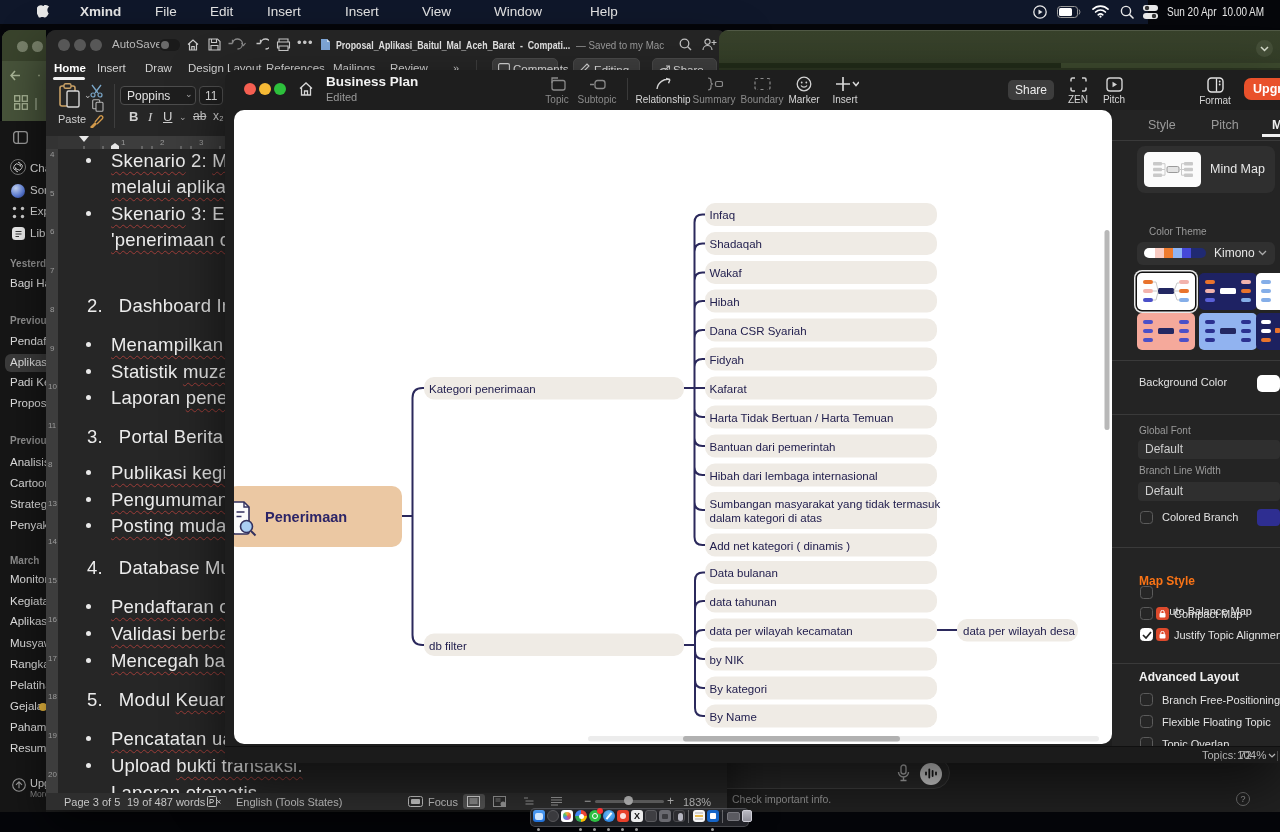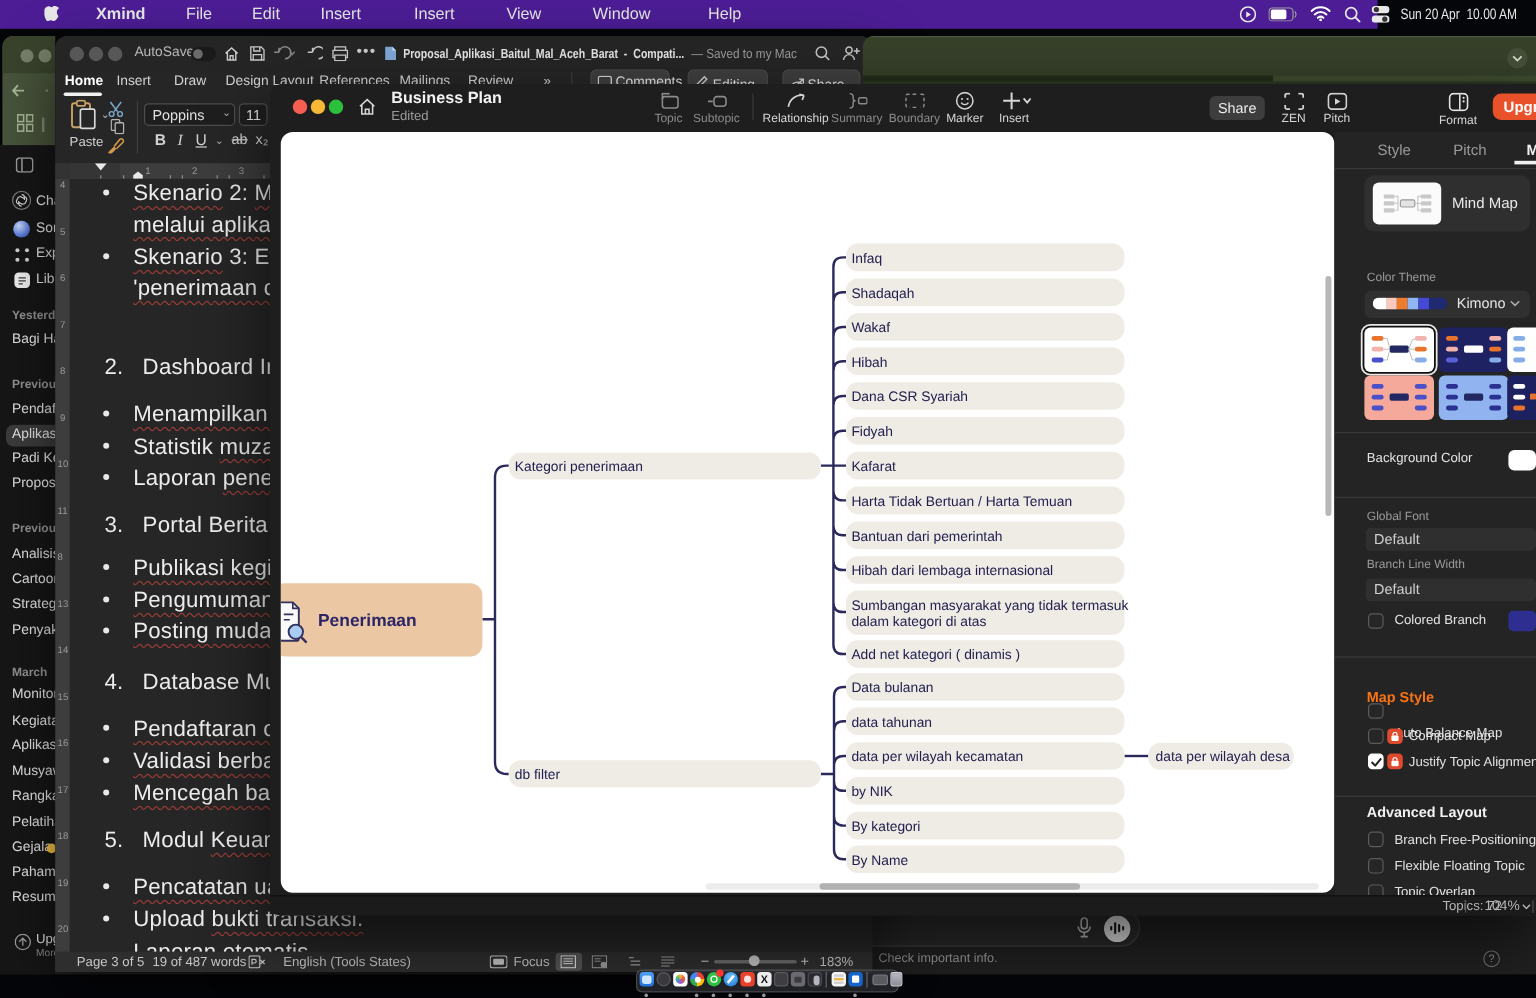--- a/index.html
+++ b/index.html
@@ -16,21 +16,21 @@
 .lock{position:absolute;width:13px;height:13px;border-radius:3.5px;background:#dd4a2c;color:#fff;font-size:8px;text-align:center;line-height:13px}
 .inp{position:absolute;height:19px;background:#2f2f2f;border-radius:4px;color:#cfcfcf;font-size:12px;line-height:19px;padding-left:7px}
 .div{position:absolute;height:1px;background:#3a3a3a}
 .xlab{position:absolute;font-size:10px;color:#8b8b8b;text-align:left;white-space:nowrap;transform:translateX(-50%)}
 .xlab2{position:absolute;font-size:10px;color:#d6d6d6;text-align:center;white-space:nowrap;transform:translateX(-50%)}
 .mi{position:absolute;color:#e6e6e6;font-size:13.5px;white-space:nowrap}
 .rn{position:absolute;color:#9a9a9a;font-size:8px}
 </style></head>
 <body>
 
-<div class="a" style="left:0;top:0;width:1148px;height:24px;background:#4c1d95">
+<div class="a" style="left:0;top:0;width:1148px;height:24px;background:#0f172a">
 <svg class="a" style="left:37px;top:5px" width="13" height="15" viewBox="0 0 13 15">
       <path fill="#e8e8e8" d="M9.3 0c.1 1-.3 1.9-.9 2.6-.6.7-1.6 1.2-2.5 1.1-.1-.9.4-1.9 1-2.5C7.5.5 8.5.1 9.3 0zM12 11c-.4 1-.6 1.4-1.2 2.3-.8 1.2-1.9 2.7-3.2 2.7-1.2 0-1.5-.8-3.1-.8-1.6 0-2 .8-3.2.8C.1 16 0 14.6-.7 13.4-2.7 10-2.9 6-1.5 3.9-.5 2.4 1 1.5 2.4 1.5c1.4 0 2.3.8 3.4.8 1.1 0 1.8-.8 3.4-.8 1.2 0 2.5.7 3.4 1.8-3 1.6-2.5 5.9-.6 7.7z" transform="translate(1.5,-1) scale(.85)"></path>
     </svg>
 <span class="mi" style="left:80px;top:4px;font-weight:bold">Xmind</span>
 <span class="mi" style="left:155px;top:4px">File</span>
 <span class="mi" style="left:210px;top:4px">Edit</span>
 <span class="mi" style="left:267px;top:4px">Insert</span>
 <span class="mi" style="left:345px;top:4px">Insert</span>
 <span class="mi" style="left:422px;top:4px">View</span>
 <span class="mi" style="left:494px;top:4px">Window</span>
@@ -539,21 +539,21 @@
           <rect x="0" y="6.75" width="9" height="3.5" rx="1"></rect>
           <rect x="0" y="12.5" width="9" height="3.5" rx="1"></rect>
           <rect x="31" y="1" width="9" height="3.5" rx="1"></rect>
           <rect x="31" y="6.75" width="9" height="3.5" rx="1"></rect>
           <rect x="31" y="12.5" width="9" height="3.5" rx="1"></rect>
         </g>
         <rect x="14" y="5.5" width="12" height="6" rx="1.5" fill="#e3e3e3" stroke="#9a9a9a"></rect>
         <path d="M9 2.7 h3 v5.8 M9 8.5 h3 M9 14.2 h3 v-5.7 M26 8.5 h5 M28.5 8.5 v-5.8 h2.5 M28.5 8.5 v5.7 h2.5" stroke="#c9c9c9" fill="none"></path>
       </svg>
 <span class="a t" style="left:98px;top:52px;font-size:12.5px;color:#e8e8e8">Mind Map</span>
-<span class="pl" style="left:27px;top:116px">Color Theme</span>
+<span class="pl" style="left:37px;top:116px">Color Theme</span>
 <div class="a" style="left:25px;top:132px;width:138px;height:23px;background:#303030;border-radius:6px"></div>
 <div class="a" style="left:32px;top:137.5px;width:62px;height:10px;border-radius:5px;overflow:hidden">
 <div style="float:left;width:11px;height:10px;background:#fff"></div>
         <div style="float:left;width:9px;height:10px;background:#f7cac1"></div>
         <div style="float:left;width:9px;height:10px;background:#ee7b2e"></div>
         <div style="float:left;width:9px;height:10px;background:#8fb5f5"></div>
         <div style="float:left;width:9px;height:10px;background:#4549d8"></div>
         <div style="float:left;width:15px;height:10px;background:#202a72"></div>
 </div>
 <span class="a t" style="left:102px;top:136px;font-size:12px;color:#e6e6e6">Kimono</span>

